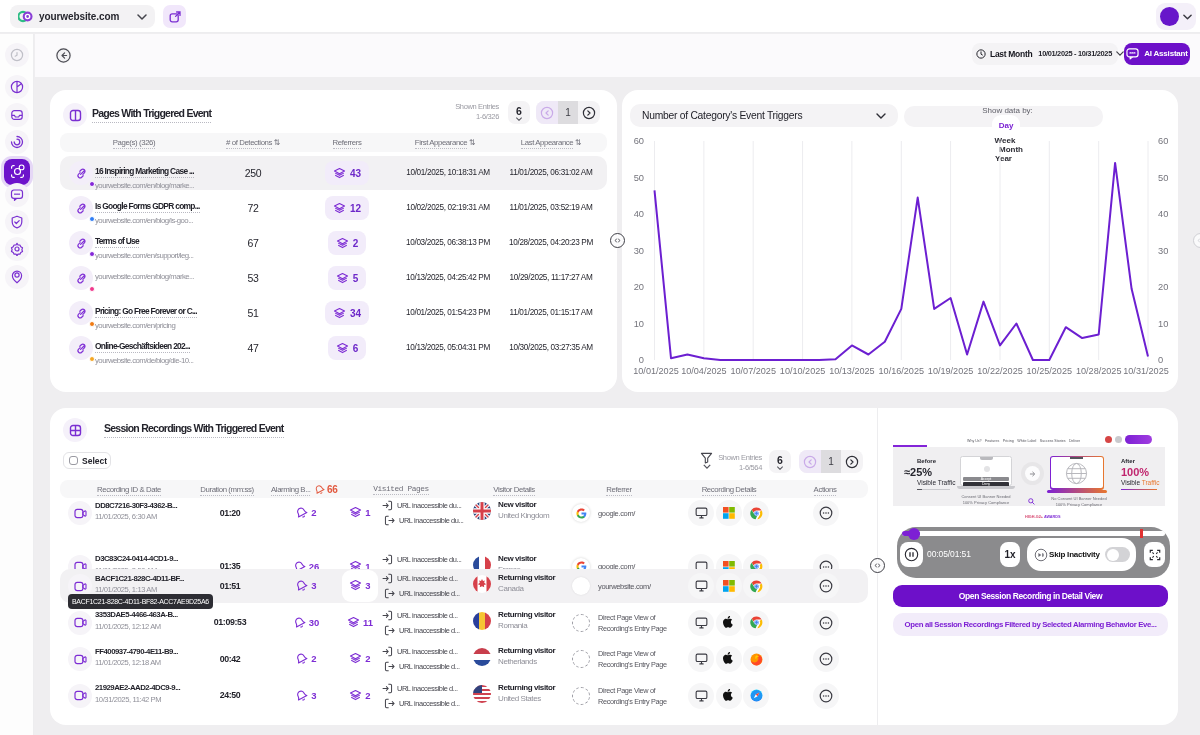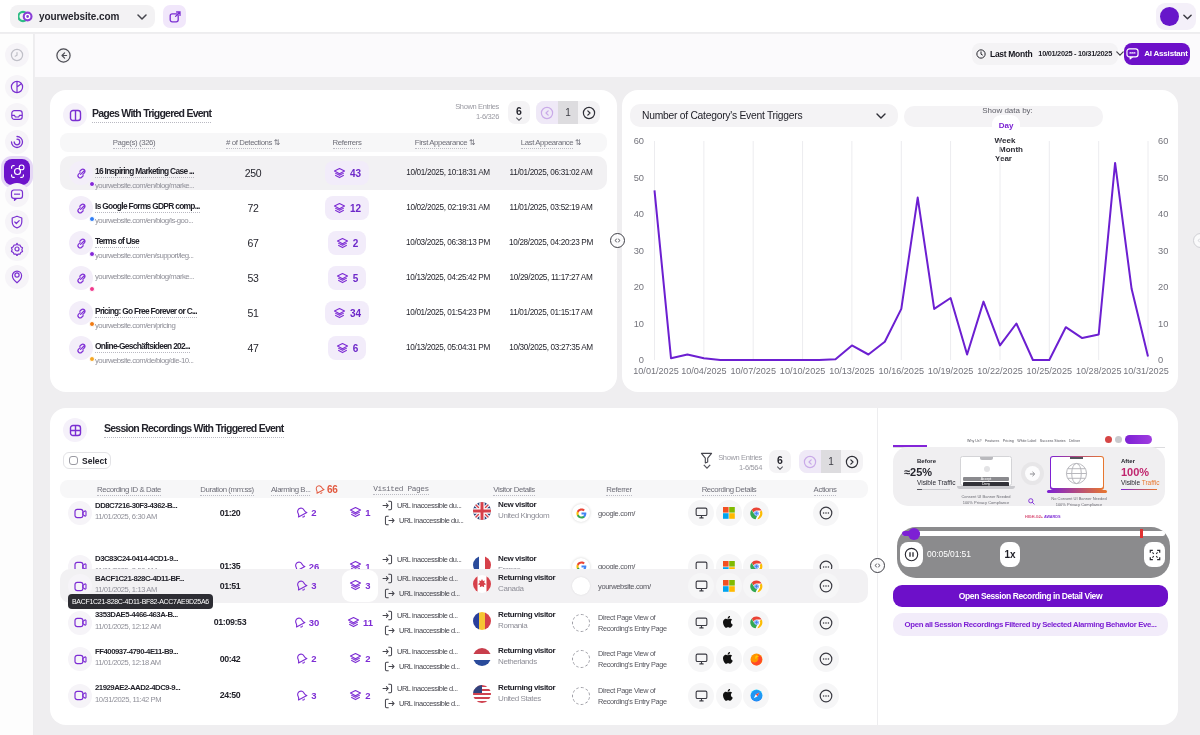--- a/index.html
+++ b/index.html
@@ -1084,21 +1084,21 @@
         <span style="font-size:3.6px; color:#55555d;">White Label</span>
         <span style="font-size:3.6px; color:#55555d;">Success Stories</span>
         <span style="font-size:3.6px; color:#55555d;">Deliver</span>
     </div>
     <div style="position:absolute; left:1055px; top:28px; width:7px; height:7px; border-radius:50%; background:#d64545;"></div>
     <div style="position:absolute; left:1065px; top:28px; width:7px; height:7px; border-radius:50%; background:#c9c9cd;"></div>
     <div style="position:absolute; left:1075px; top:26.5px; width:27px; height:9px; border-radius:4.5px; background:linear-gradient(90deg,#7d20d4,#a03de0);"></div>
     <div style="position:absolute; left:843px; top:36.5px; width:34px; height:2px; background:#8324d8;"></div>
     <div style="position:absolute; left:843px; top:38.5px; width:272px; height:0.7px; background:#dcdcdf;"></div>
 
-    <div id="pvgray" style="left:843px; top:39px; width:272px; height:58.5px;border-radius:15px;">
+    <div id="pvgray" style="left:843px; top:39px; width:272px; height:58.5px;">
       <div style="position:absolute; left:24px; top:11px; font-size:6px; font-weight:bold; color:#26262e;">Before</div>
       <div style="position:absolute; left:11px; top:19px; font-size:11px; font-weight:bold; color:#26262e;">≈25%</div>
       <div style="position:absolute; left:24px; top:32px; font-size:6.5px; color:#26262e;">Visible Traffic</div>
       <div style="position:absolute; left:24px; top:42px; width:33px; height:1px; background:#c9c9cd;"></div>
       <div style="position:absolute; left:24px; top:42px; width:5px; height:1.4px; background:#55555d;"></div>
 
       <div style="position:absolute; left:67px; top:9px; width:52px; height:30px; background:#fff; border:0.8px solid #d4d4d7; border-radius:2.5px;">
         <div style="position:absolute; left:19px; top:0; width:13px; height:2.5px; background:#b9b9bd; border-radius:0 0 2px 2px;"></div>
         <div style="position:absolute; left:22.5px; top:9px; width:6px; height:6px; border-radius:50%; background:#e3e3e5;"></div>
         <div style="position:absolute; left:2px; top:19.5px; width:46px; height:4.5px; background:#8a8a8e; border-radius:1px; text-align:center; font-size:3.5px; color:#fff; line-height:4.5px;">Accept</div>
@@ -1145,20 +1145,30 @@
       <div style="position:absolute; left:11px; top:0.5px; width:12px; height:12px; background:#7d20d4; border-radius:50%;"></div>
       <div style="position:absolute; left:243px; top:2px; width:2.5px; height:9px; background:#e03131;"></div>
       <div class="wbtn" style="left:3px; top:15px; width:23px; height:25px;">
           <svg width="15" height="15" viewBox="0 0 16 16">
             <circle cx="8" cy="8" r="6.6" fill="none" stroke="#26262e" stroke-width="1.2"></circle>
             <path d="M6.4 5.6v4.8M9.6 5.6v4.8" stroke="#26262e" stroke-width="1.4"></path>
           </svg>
         </div>
       <div style="position:absolute; left:30px; top:22px; color:#fff; font-size:8.5px; letter-spacing:-0.1px;">00:05/01:51</div>
       <div class="wbtn" style="left:103px; top:15px; width:20px; height:25px; font-size:10px; color:#1d1d25; font-weight:bold;">1x</div>
+      <div class="wbtn" style="left:130px; top:11px; width:109px; height:33px; border-radius:14px;">
+        <svg width="14" height="14" viewBox="0 0 16 16" style="position:absolute; left:7px;">
+            <circle cx="8" cy="8" r="6.6" fill="none" stroke="#6a6a72" stroke-width="1.1"></circle>
+            <path d="M5 5.6v4.8l3.4-2.4zM9.4 5.6v4.8l1.6-1.1v-2.6z" fill="#6a6a72"></path>
+          </svg>
+        <span style="position:absolute; left:22px; top:12px; font-size:8px; letter-spacing:-0.2px; font-weight:bold; color:#111;">Skip Inactivity</span>
+        <div style="position:absolute; right:6px; top:9px; width:25px; height:15px; background:#d3d3d6; border-radius:8px;">
+            <div style="position:absolute; left:1.5px; top:1.5px; width:12px; height:12px; background:#fff; border-radius:50%;"></div>
+          </div>
+      </div>
       <div class="wbtn" style="left:247px; top:15px; width:21px; height:25px;">
           <svg width="12" height="12" viewBox="0 0 14 14">
             <path d="M1.5 4.5v-3h3M9.5 1.5h3v3M12.5 9.5v3h-3M4.5 12.5h-3v-3" fill="none" stroke="#26262e" stroke-width="1.4"></path>
             <path d="M4 4l1.6 1.6M10 4L8.4 5.6M10 10L8.4 8.4M4 10l1.6-1.6" stroke="#26262e" stroke-width="1.2"></path>
           </svg>
         </div>
     </div>
     <div style="position:absolute; left:843px; top:176.5px; width:275px; height:22px; background:#6d10c9; border-radius:9px; display:flex; align-items:center; justify-content:center; color:#fff; font-size:8.5px; font-weight:bold; letter-spacing:-0.4px;">Open Session Recording in Detail View</div>
     <div style="position:absolute; left:843px; top:205px; width:275px; height:23px; background:#f2ecfa; border-radius:10px; display:flex; align-items:center; justify-content:center; color:#7d20d4; font-size:7.8px; font-weight:bold; letter-spacing:-0.35px; white-space:nowrap;">Open all Session Recordings Filtered by Selected Alarming Behavior Eve...</div>
   </div>

